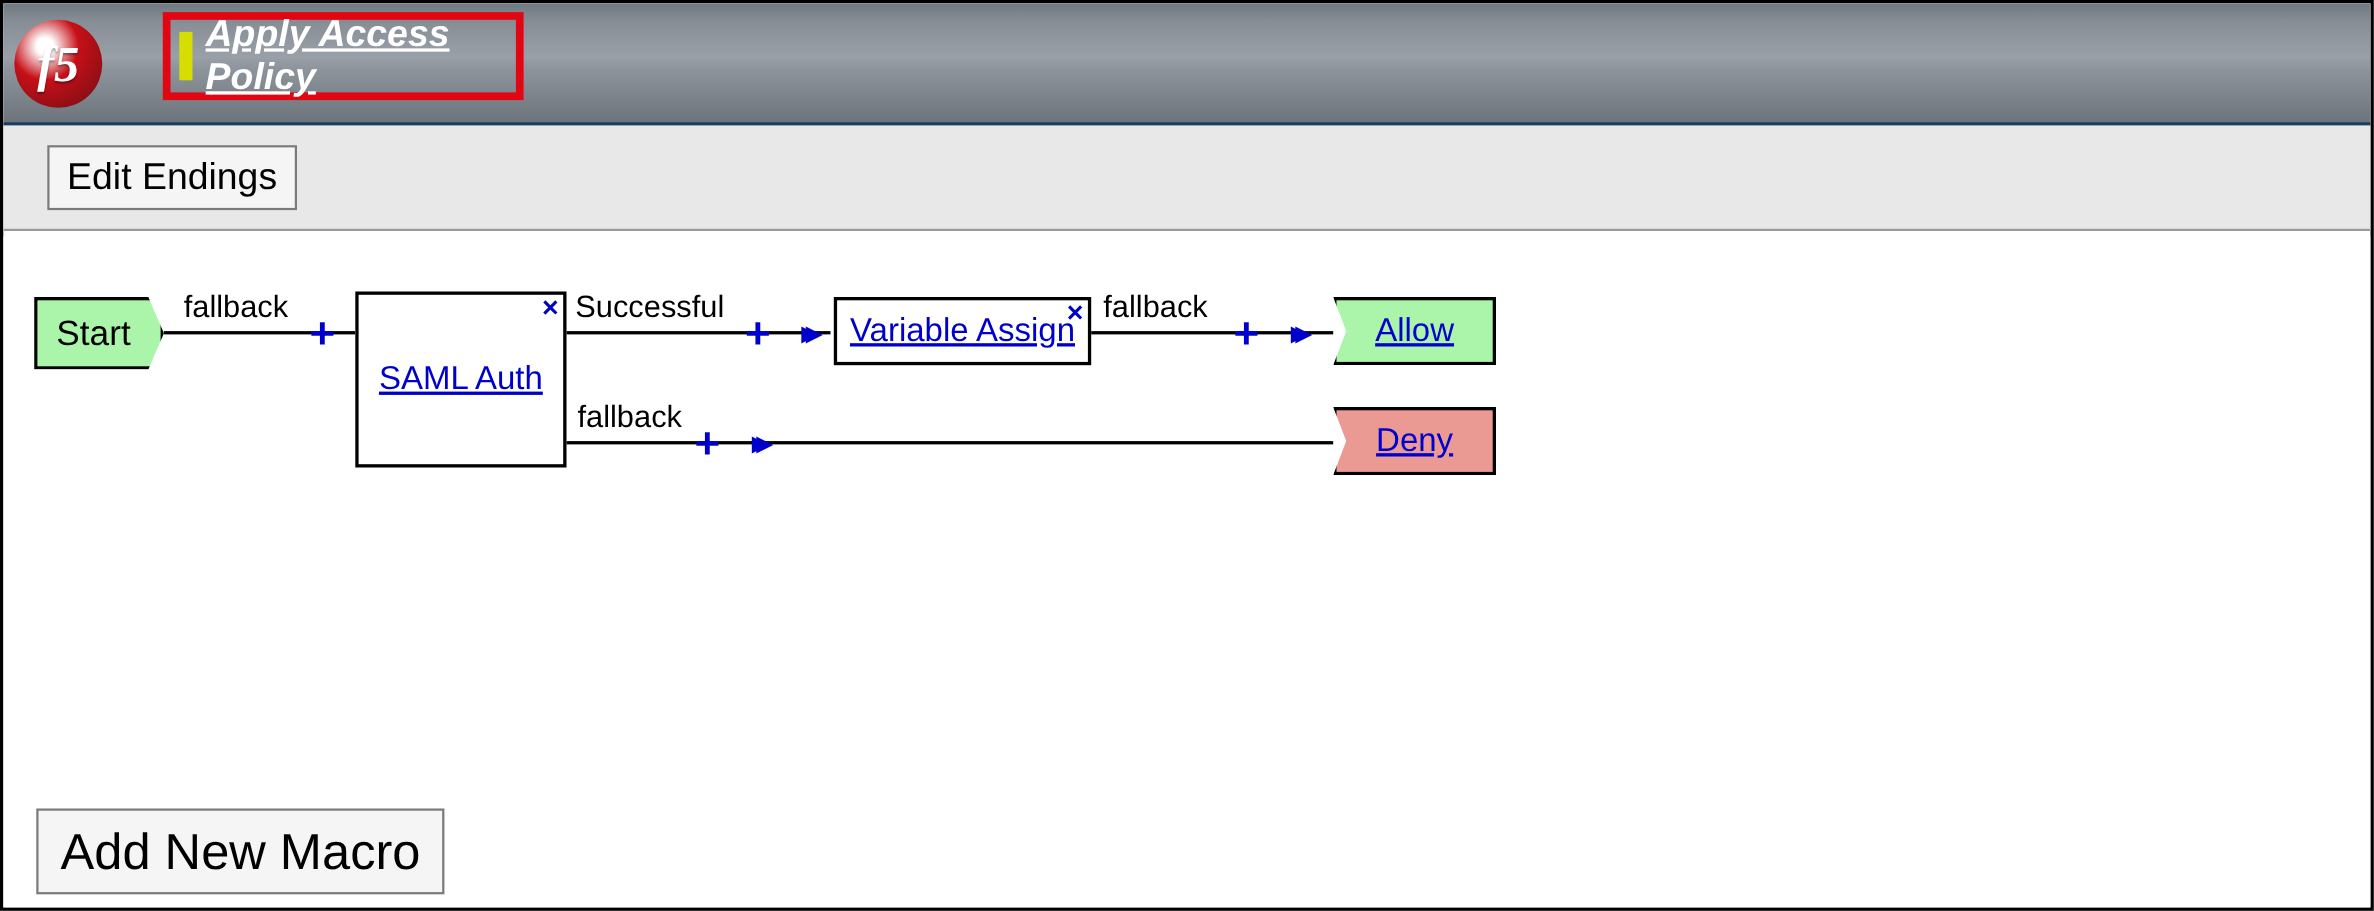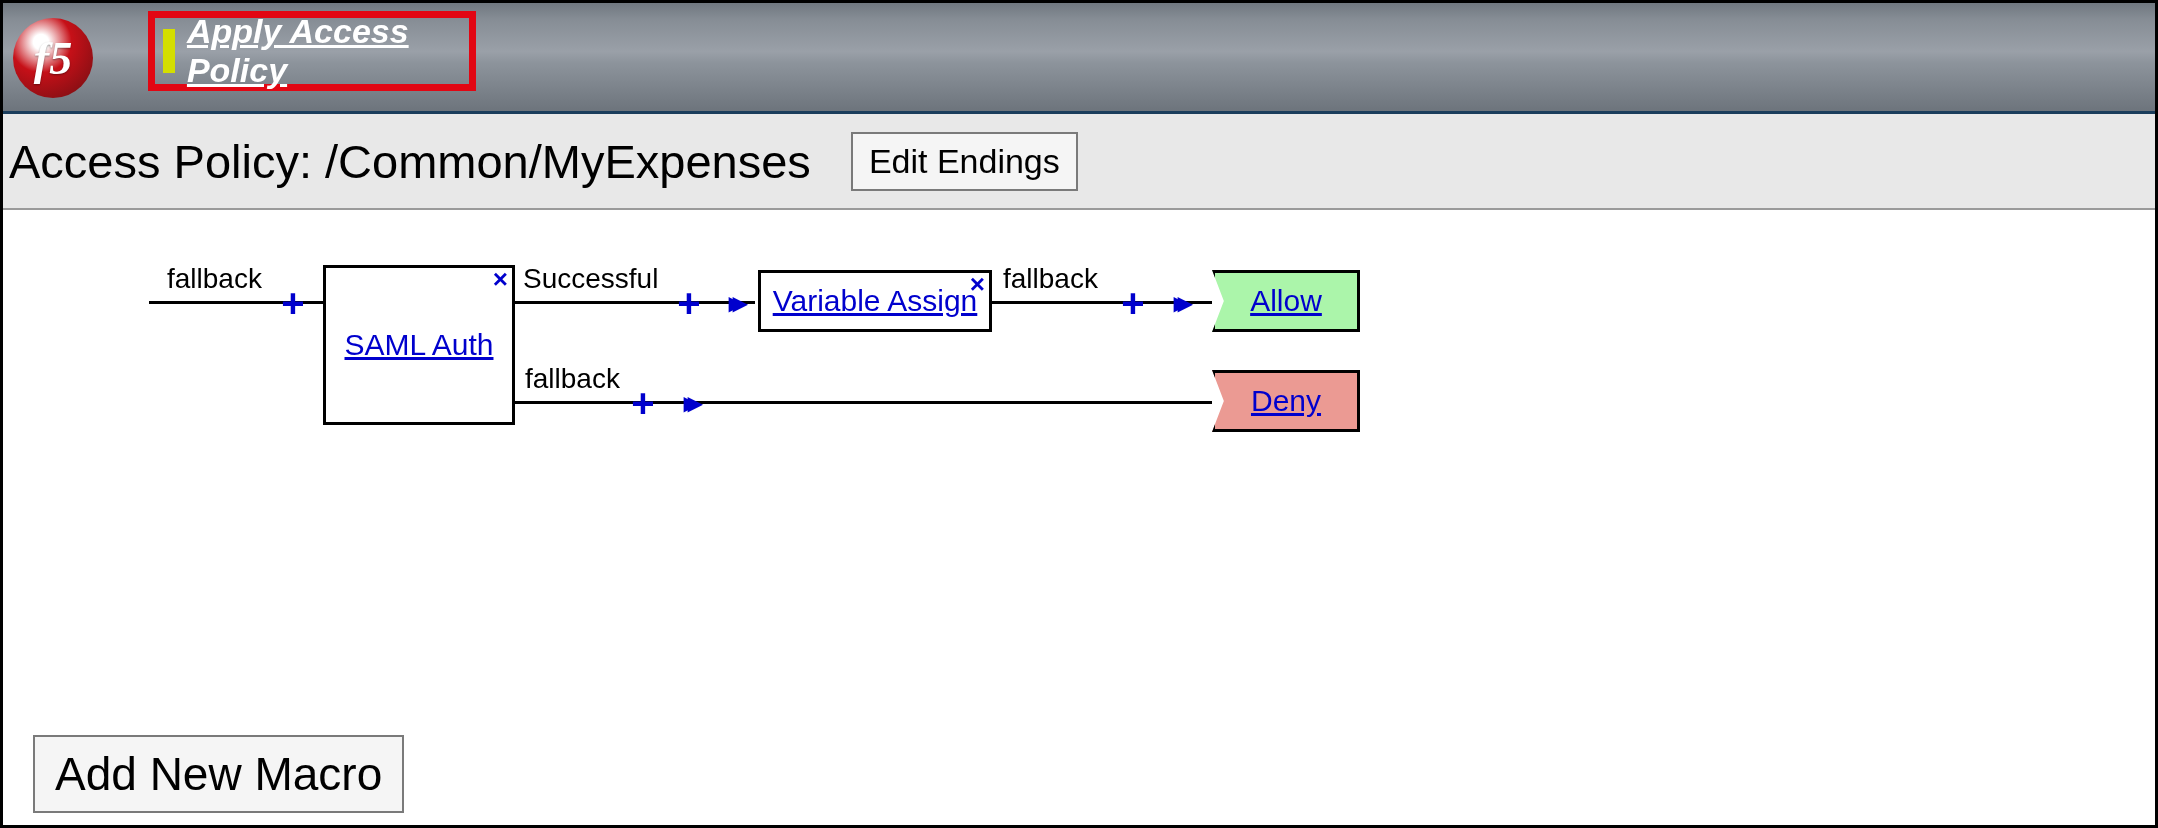--- a/index.html
+++ b/index.html
@@ -112,26 +112,28 @@
   <div class="f5-logo">
     <span>f5</span>
   </div>
   <div class="apply-box">
     <div class="apply-marker"></div>
     <span class="apply-link">Apply Access Policy</span>
   </div>
 </div>
 
 <div class="sub-header">
-  <span class="page-title">Access Policy: /Common/MyExpenses</span>
   <button class="edit-endings-btn">Edit Endings</button>
 </div>
 
 <div class="diagram">
 
+  <div class="node start-node start-shape" style="left:28px;top:55px;width:118px;height:66px;font-size:32px;">
+    <span style="margin-left:-10px;">Start</span>
+  </div>
 
   <div class="h-line" style="left:146px;top:86px;width:174px;"></div>
   <span class="edge-label" style="left:164px;top:48px;">fallback</span>
   <span class="plus" style="left:290px;top:88px;">+</span>
 
   <div class="node" style="left:320px;top:50px;width:192px;height:160px;">
     <span class="x">×</span>
     <a class="link-text">SAML Auth</a>
   </div>
 

